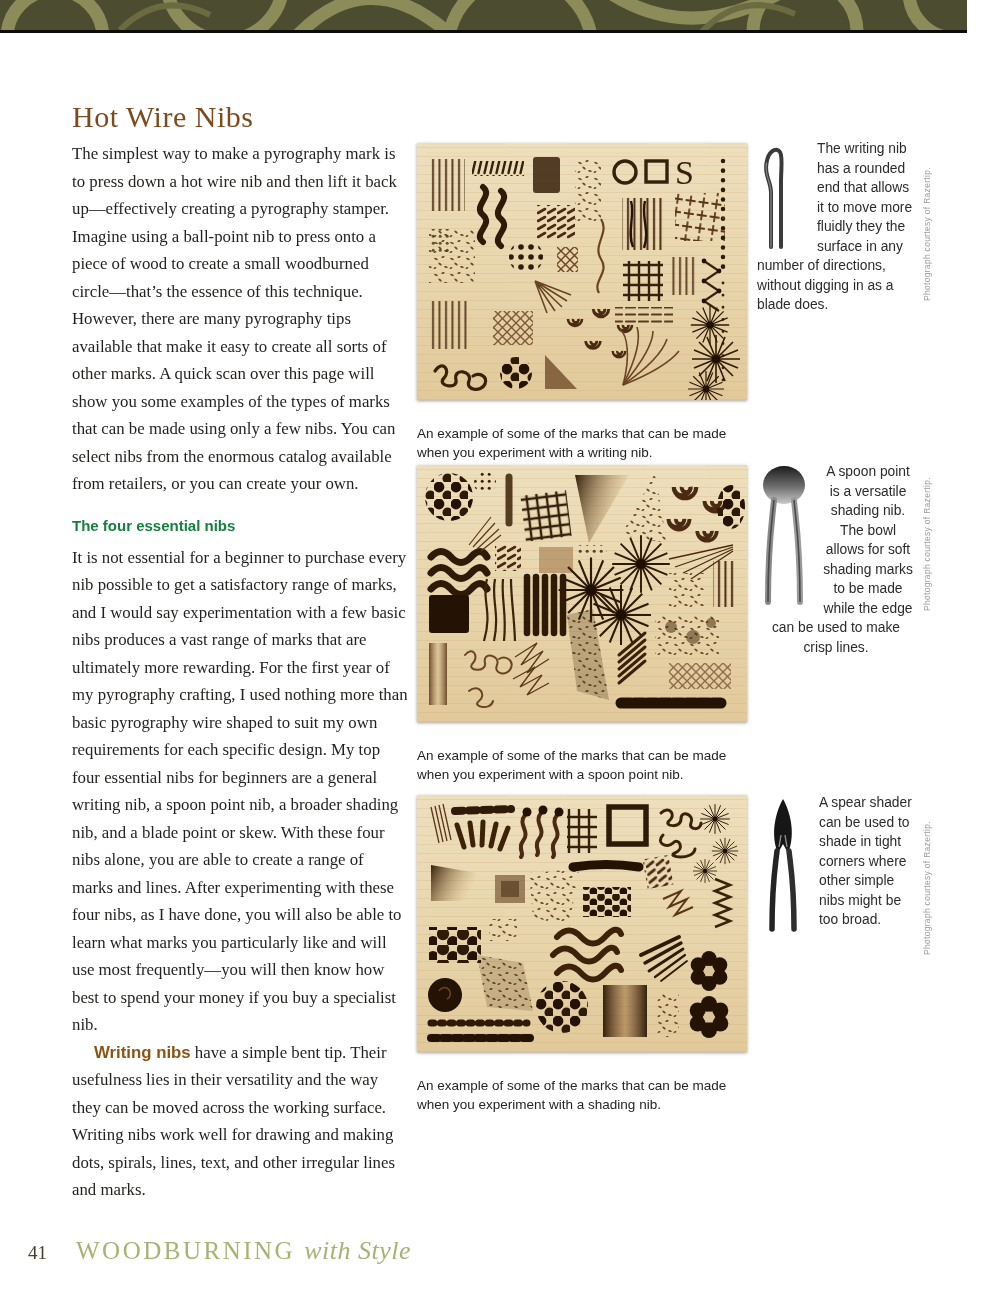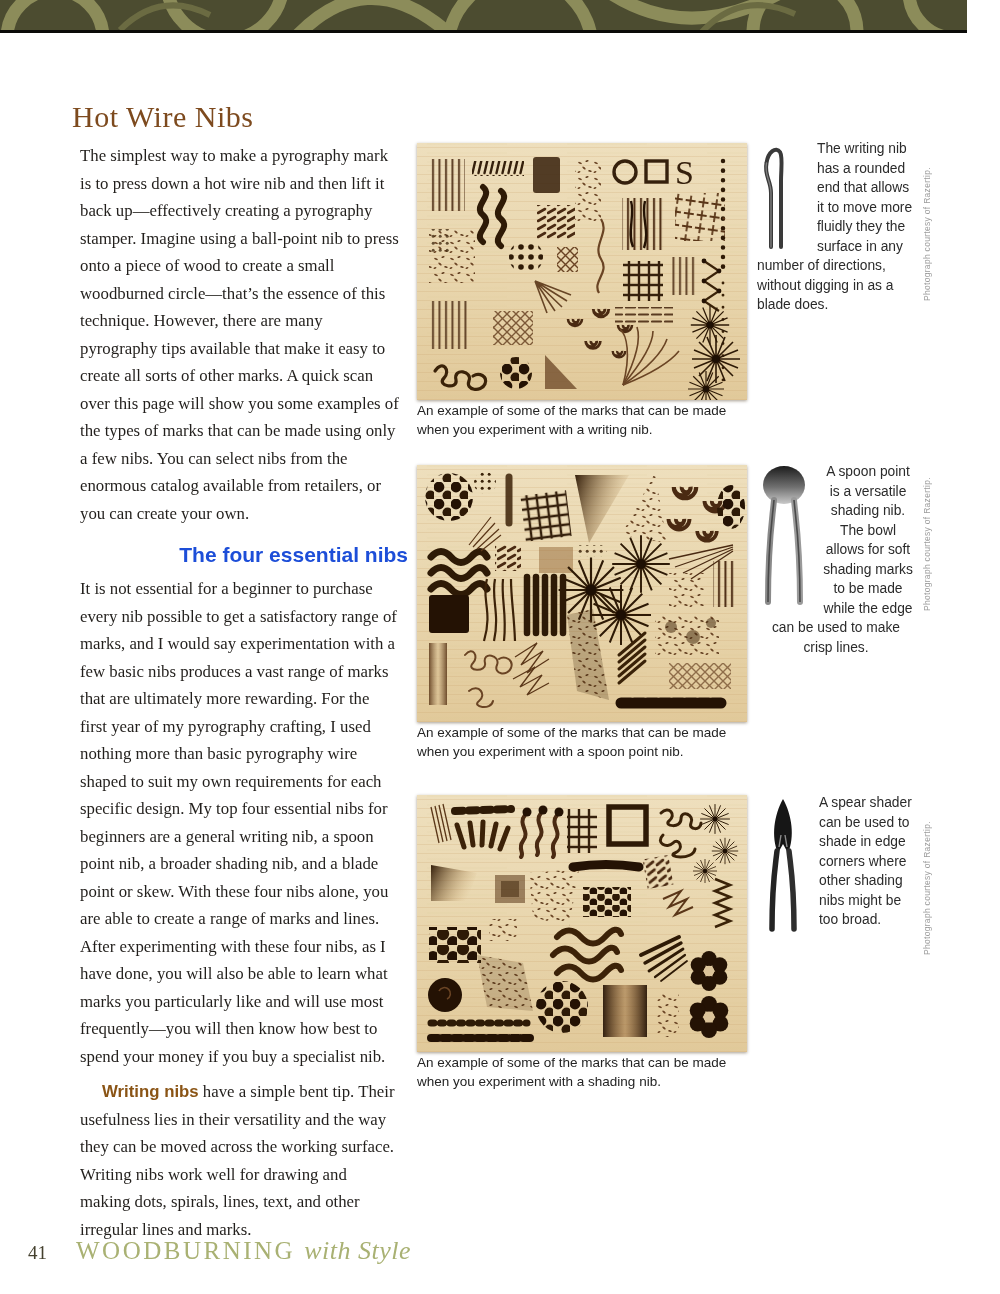--- a/index.html
+++ b/index.html
@@ -6,32 +6,32 @@
   .page{position:relative;width:967px;height:1294px;background:#ffffff;overflow:hidden;
         font-family:"Liberation Serif",serif;}
 
   
   .top-band{position:absolute;left:0;top:0;width:1000px;height:30px;border-bottom:3px solid #0b0b08;overflow:hidden;}
 
   
   .left-col{position:absolute;left:72px;top:100px;width:336px;}
   .title{font-family:"Liberation Serif",serif;font-size:30px;font-weight:normal;color:#7d4a1e;
          letter-spacing:.5px;margin:0 0 6px 0;line-height:34px;}
-  p.body{font-family:"Liberation Serif",serif;font-size:16.8px;line-height:27.5px;color:#221f1c;margin:8px;}
-  .section-heading{font-family:"Liberation Sans",sans-serif;font-weight:bold;font-size:21px;color:#1d4ed8;
-                   margin:16px 0 6px 0;line-height:24px;text-align:right;}
+  p.body{font-family:"Liberation Serif",serif;font-size:16.8px;line-height:27.5px;color:#221f1c;margin:0;}
+  .section-heading{font-family:"Liberation Sans",sans-serif;font-weight:bold;font-size:15px;color:#15803d;
+                   margin:16px 0 6px 0;line-height:24px;}
   .lead-in{font-family:"Liberation Sans",sans-serif;font-weight:bold;color:#8a5415;}
   .indent{text-indent:22px;}
 
   
   .figure{position:absolute;left:417px;width:330px;}
   .fig-1{top:143px;} .fig-2{top:465px;} .fig-3{top:795px;}
   .wood-panel{display:block;width:330px;height:257px;box-shadow:0 1px 3px rgba(60,40,10,.45);}
   .caption{font-family:"Liberation Sans",sans-serif;font-size:13.5px;line-height:19px;color:#242424;
-           margin:1px 0 0 0;}
+           margin:24px 0 0 0;}
 
   
   .note{position:absolute;left:757px;width:158px;font-family:"Liberation Sans",sans-serif;
         font-size:13.8px;line-height:19.5px;color:#2b2b2b;}
   .note-1{top:139px;} .note-2{top:462px;text-align:center;} .note-3{top:793px;}
   .nib-photo{float:left;margin:2px 10px 2px 0;}
   .credit{position:absolute;left:161px;top:2px;height:160px;writing-mode:vertical-rl;
           transform:rotate(180deg);font-size:8.5px;color:#9c9c9c;letter-spacing:.3px;
           font-family:"Liberation Sans",sans-serif;}
 
@@ -404,20 +404,20 @@
     <span class="credit">Photograph courtesy of Razertip.</span>
   </div>
 
   <div class="note note-3">
     <svg class="nib-photo" width="52" height="138" viewBox="0 0 52 138">
       <path d="M26,4 C35,20 38,42 31,58 L26,49 L21,58 C14,42 17,20 26,4 Z" fill="#161616"></path>
       <path d="M20,56 C18,74 15,88 15,134" fill="none" stroke="#242424" stroke-width="5.5" stroke-linecap="round"></path>
       <path d="M32,56 C34,74 37,88 37,134" fill="none" stroke="#2e2e2e" stroke-width="5.5" stroke-linecap="round"></path>
       <path d="M24,40 L22,52 M28,40 L30,52" stroke="#8c8c8c" stroke-width="1.4"></path>
     </svg>
-    <span>A spear shader can be used to shade in edge corners where other shading nibs might be too broad.</span>
+    <span>A spear shader can be used to shade in tight corners where other simple nibs might be too broad.</span>
     <span class="credit">Photograph courtesy of Razertip.</span>
   </div>
 
   <div class="page-num">41</div>
   <div class="brand"><span>WOODBURNING</span><span class="tagline">with Style</span></div>
 
 </div>
 
 </body></html>

